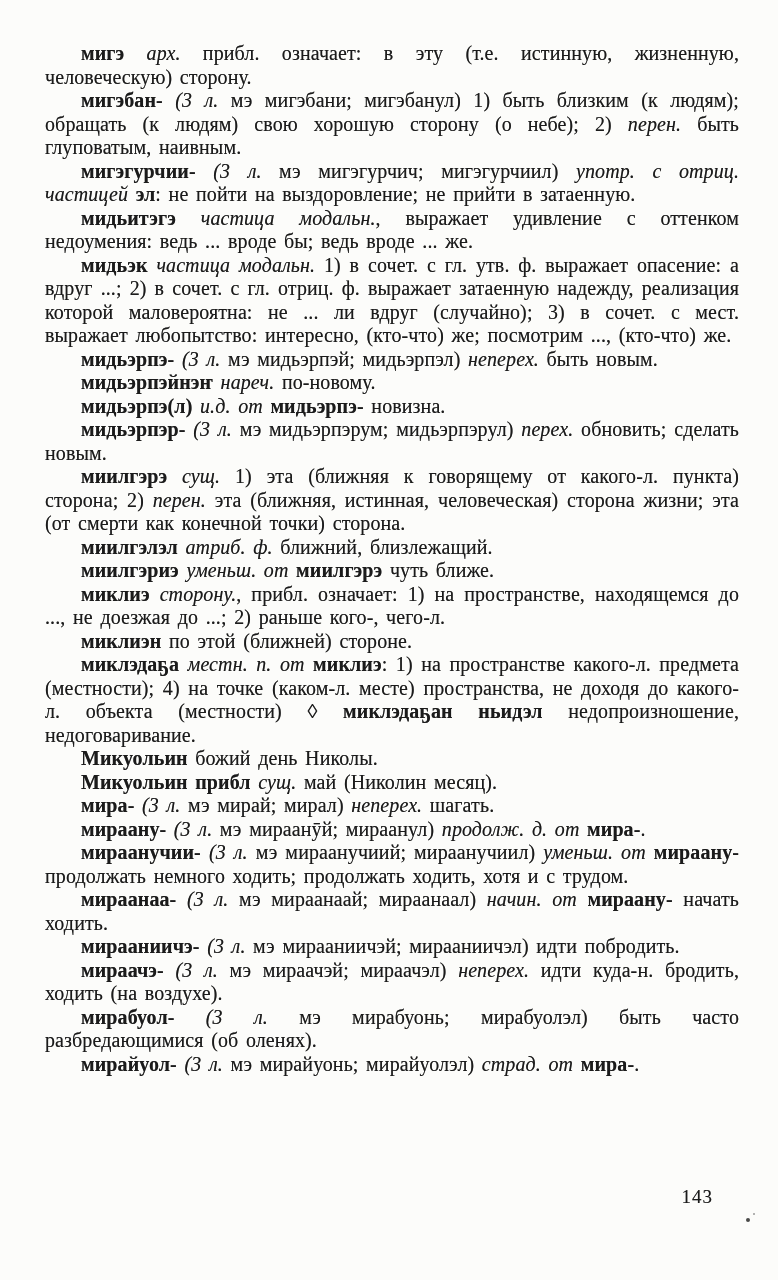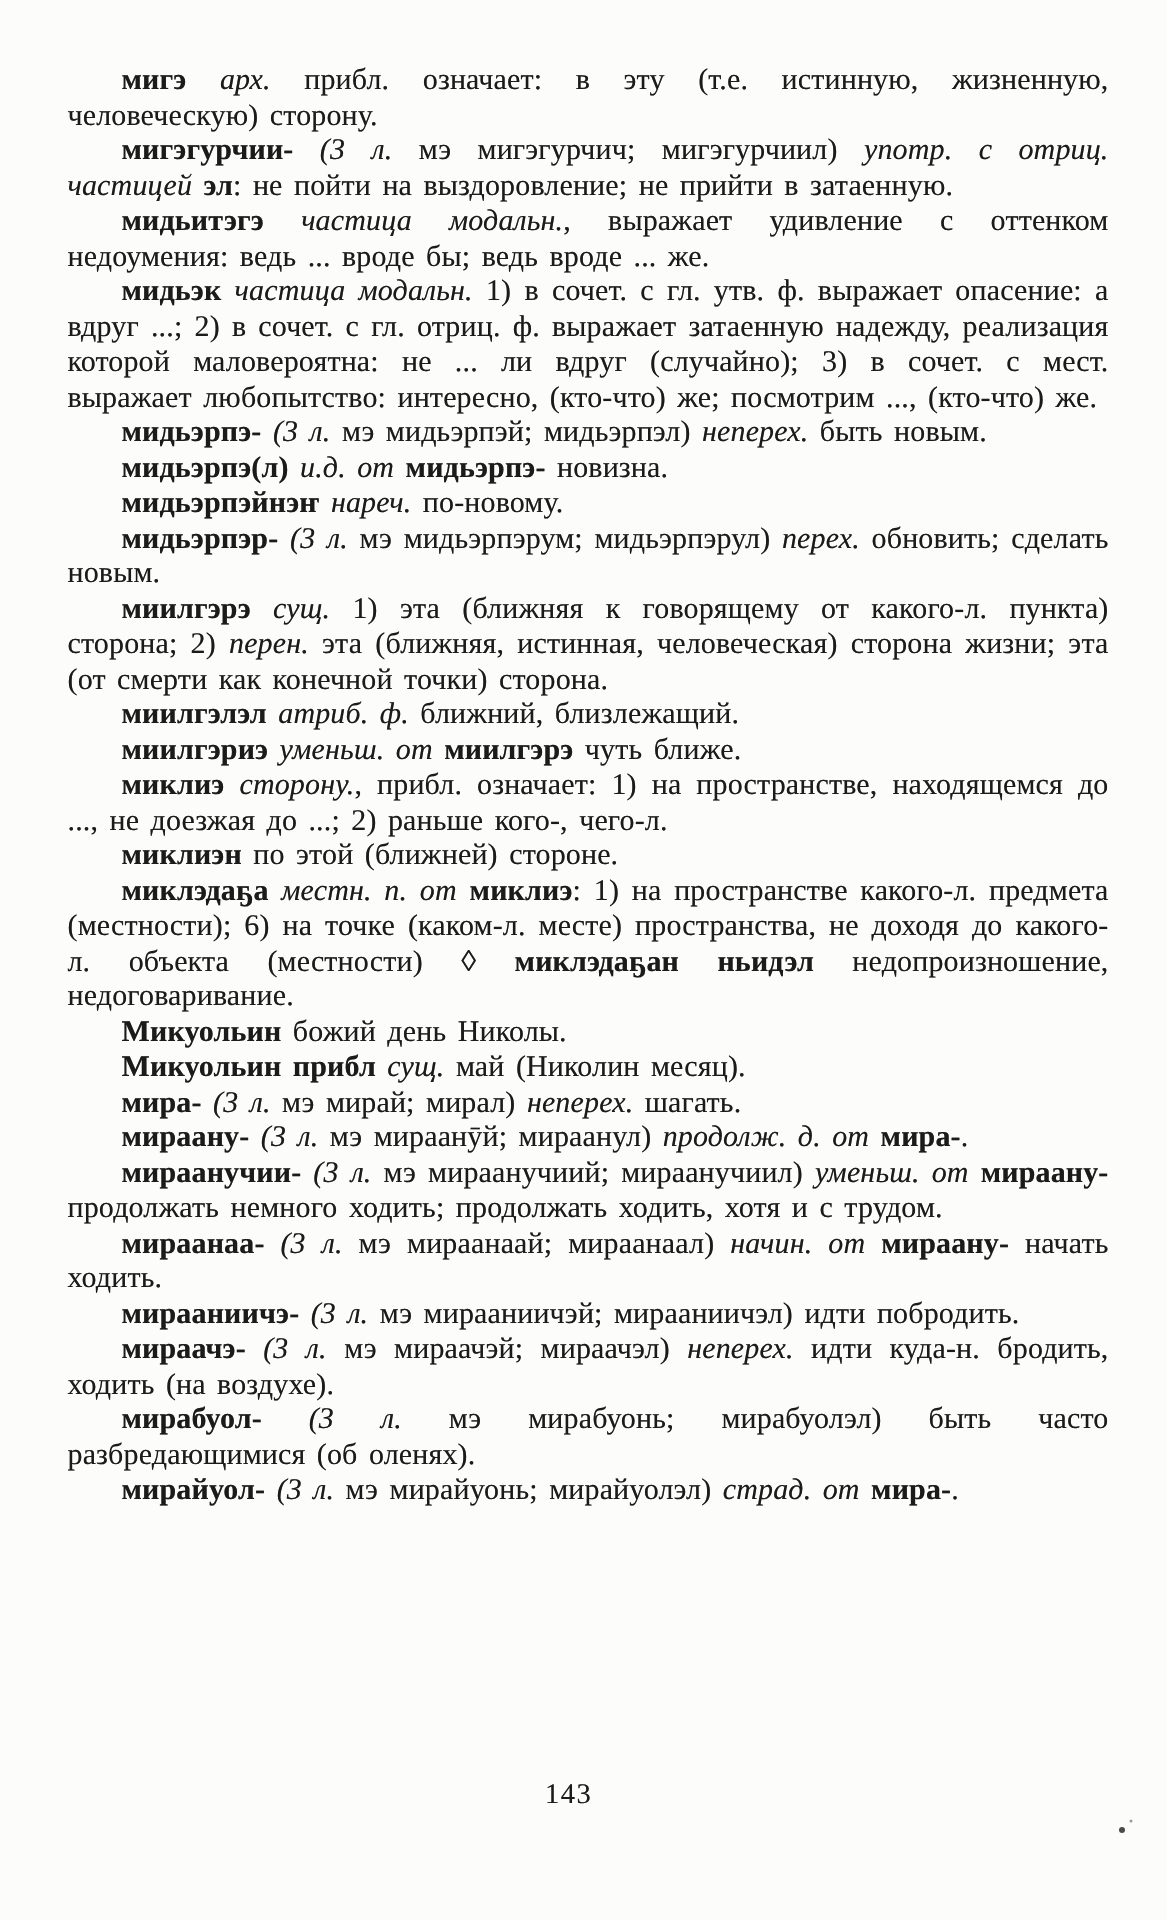--- a/index.html
+++ b/index.html
@@ -29,53 +29,54 @@
     word-spacing:2.5px;
     letter-spacing:0.1px;
     color:#1b1b1b;
     text-shadow:0 0 0.4px rgba(20,20,20,0.55);
   }
   p.entry .b{font-weight:bold;}
   p.entry .i{font-style:italic;}
   .pageno{
     position:absolute;
     top:1186px;left:45px;width:668px;
-    text-align:center;
+    text-align:right;
     font-size:19px;
     letter-spacing:1px;
     color:#1b1b1b;
     text-shadow:0 0 0.4px rgba(20,20,20,0.5);
   }
   .speck{
     position:absolute;
     background:#4a4a48;
     border-radius:50%;
   }
   .speck.s1{left:746px;top:1218px;width:4px;height:4px;}
   .speck.s2{left:753px;top:1213px;width:2px;height:2px;opacity:.55;}
 </style>
 </head>
 <body>
 
 <div class="page">
   <div class="text-block">
       <p class="entry"><span class="b">мигэ </span><span class="i">арх. </span><span class="n">прибл. означает: в эту (т.е. истинную, жизненную, человеческую) сторону.</span></p>
+      <p class="entry"><span class="b">мигэбан- </span><span class="i">(3 л. </span><span class="n">мэ мигэбани; мигэбанул) 1) быть близким (к людям); обращать (к людям) свою хорошую сторону (о небе); 2) </span><span class="i">перен. </span><span class="n">быть глуповатым, наивным.</span></p>
       <p class="entry"><span class="b">мигэгурчии- </span><span class="i">(3 л. </span><span class="n">мэ мигэгурчич; мигэгурчиил) </span><span class="i">употр. с отриц. частицей </span><span class="b">эл</span><span class="n">: не пойти на выздоровление; не прийти в затаенную.</span></p>
       <p class="entry"><span class="b">мидьитэгэ </span><span class="i">частица модальн.</span><span class="n">, выражает удивление с оттенком недоумения: ведь ... вроде бы; ведь вроде ... же.</span></p>
       <p class="entry"><span class="b">мидьэк </span><span class="i">частица модальн. </span><span class="n">1) в сочет. с гл. утв. ф. выражает опасение: а вдруг ...; 2) в сочет. с гл. отриц. ф. выражает затаенную надежду, реализация которой маловероятна: не ... ли вдруг (случайно); 3) в сочет. с мест. выражает любопытство: интересно, (кто-что) же; посмотрим ..., (кто-что) же.</span></p>
       <p class="entry"><span class="b">мидьэрпэ- </span><span class="i">(3 л. </span><span class="n">мэ мидьэрпэй; мидьэрпэл) </span><span class="i">неперех. </span><span class="n">быть новым.</span></p>
+      <p class="entry"><span class="b">мидьэрпэйнэҥ </span><span class="i">нареч. </span><span class="n">по-новому.</span></p>
       <p class="entry"><span class="b">мидьэрпэ(л) </span><span class="i">и.д. от </span><span class="b">мидьэрпэ- </span><span class="n">новизна.</span></p>
-      <p class="entry"><span class="b">мидьэрпэйнэҥ </span><span class="i">нареч. </span><span class="n">по-новому.</span></p>
       <p class="entry"><span class="b">мидьэрпэр- </span><span class="i">(3 л. </span><span class="n">мэ мидьэрпэрум; мидьэрпэрул) </span><span class="i">перех. </span><span class="n">обновить; сделать новым.</span></p>
       <p class="entry"><span class="b">миилгэрэ </span><span class="i">сущ. </span><span class="n">1) эта (ближняя к говорящему от какого-л. пункта) сторона; 2) </span><span class="i">перен. </span><span class="n">эта (ближняя, истинная, человеческая) сторона жизни; эта (от смерти как конечной точки) сторона.</span></p>
       <p class="entry"><span class="b">миилгэлэл </span><span class="i">атриб. ф. </span><span class="n">ближний, близлежащий.</span></p>
       <p class="entry"><span class="b">миилгэриэ </span><span class="i">уменьш. от </span><span class="b">миилгэрэ </span><span class="n">чуть ближе.</span></p>
       <p class="entry"><span class="b">миклиэ </span><span class="i">сторону.</span><span class="n">, прибл. означает: 1) на пространстве, находящемся до ..., не доезжая до ...; 2) раньше кого-, чего-л.</span></p>
       <p class="entry"><span class="b">миклиэн </span><span class="n">по этой (ближней) стороне.</span></p>
-      <p class="entry"><span class="b">миклэдаҕа </span><span class="i">местн. п. от </span><span class="b">миклиэ</span><span class="n">: 1) на пространстве какого-л. предмета (местности); 6) на точке (каком-л. месте) пространства, не доходя до какого-л. объекта (местности) ◊ </span><span class="b">миклэдаҕан ньидэл </span><span class="n">недопроизношение, недоговаривание.</span></p>
+      <p class="entry"><span class="b">миклэдаҕа </span><span class="i">местн. п. от </span><span class="b">миклиэ</span><span class="n">: 1) на пространстве какого-л. предмета (местности); 4) на точке (каком-л. месте) пространства, не доходя до какого-л. объекта (местности) ◊ </span><span class="b">миклэдаҕан ньидэл </span><span class="n">недопроизношение, недоговаривание.</span></p>
       <p class="entry"><span class="b">Микуольин </span><span class="n">божий день Николы.</span></p>
       <p class="entry"><span class="b">Микуольин прибл </span><span class="i">сущ. </span><span class="n">май (Николин месяц).</span></p>
       <p class="entry"><span class="b">мира- </span><span class="i">(3 л. </span><span class="n">мэ мирай; мирал) </span><span class="i">неперех. </span><span class="n">шагать.</span></p>
       <p class="entry"><span class="b">мираану- </span><span class="i">(3 л. </span><span class="n">мэ мираанӯй; мираанул) </span><span class="i">продолж. д. от </span><span class="b">мира-</span><span class="n">.</span></p>
       <p class="entry"><span class="b">мираанучии- </span><span class="i">(3 л. </span><span class="n">мэ мираанучиий; мираанучиил) </span><span class="i">уменьш. от </span><span class="b">мираану- </span><span class="n">продолжать немного ходить; продолжать ходить, хотя и с трудом.</span></p>
       <p class="entry"><span class="b">мираанаа- </span><span class="i">(3 л. </span><span class="n">мэ мираанаай; мираанаал) </span><span class="i">начин. от </span><span class="b">мираану- </span><span class="n">начать ходить.</span></p>
       <p class="entry"><span class="b">мирааниичэ- </span><span class="i">(3 л. </span><span class="n">мэ мирааниичэй; мирааниичэл) идти побродить.</span></p>
       <p class="entry"><span class="b">мираачэ- </span><span class="i">(3 л. </span><span class="n">мэ мираачэй; мираачэл) </span><span class="i">неперех. </span><span class="n">идти куда-н. бродить, ходить (на воздухе).</span></p>
       <p class="entry"><span class="b">мирабуол- </span><span class="i">(3 л. </span><span class="n">мэ мирабуонь; мирабуолэл) быть часто разбредающимися (об оленях).</span></p>
       <p class="entry"><span class="b">мирайуол- </span><span class="i">(3 л. </span><span class="n">мэ мирайуонь; мирайуолэл) </span><span class="i">страд. от </span><span class="b">мира-</span><span class="n">.</span></p>

